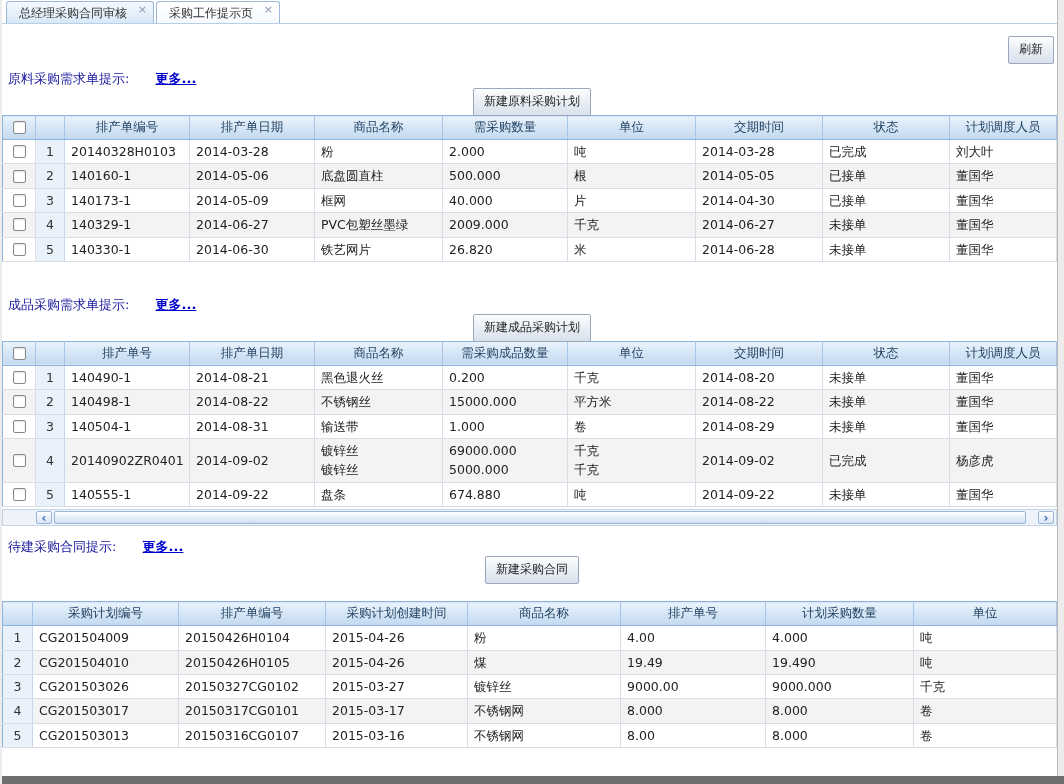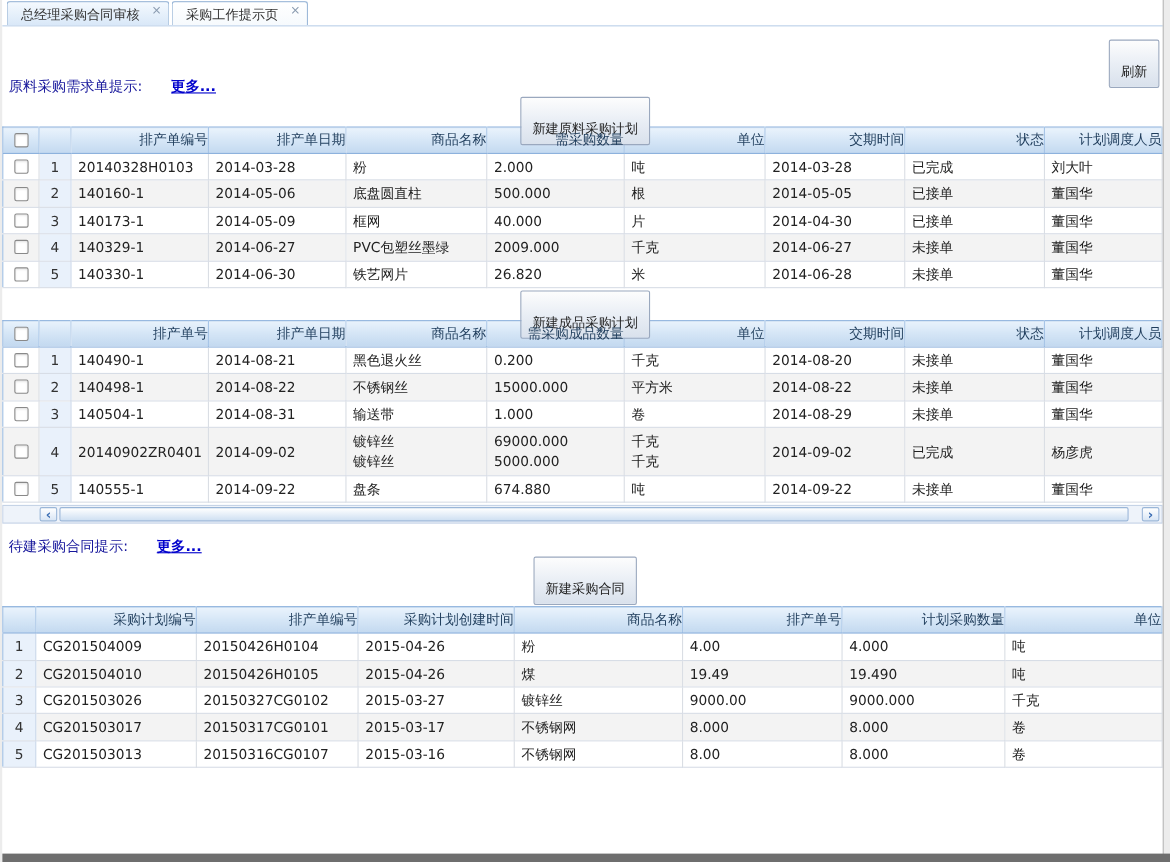--- a/index.html
+++ b/index.html
@@ -28,42 +28,42 @@
     border-radius:3px 3px 0 0; margin-right:2px; white-space:nowrap;
   }
   .tab.inactive { background:linear-gradient(#f4f9fe, #d9e8f8);text-align:center; }
   .tab.active   { background:linear-gradient(#ffffff, #f6fafd); }
   .tab .close {
     position:absolute; top:2px; right:6px; font-size:11px; color:#8a9bb0;
     line-height:11px; cursor:pointer;
   }
   
   .btn {
-    display:inline-block; padding:20px 10px 5px 10px; font-size:12px; color:#222;
+    display:inline-block; padding:4px 10px 5px 10px; font-size:12px; color:#222;
     background:linear-gradient(#fdfdfd, #e9eef5 50%, #d9e1ec);
     border:1px solid #9aa8be; border-radius:2px; cursor:pointer; white-space:nowrap;
   }
   .refresh-row { margin:12px 10px 0 0; text-align:right; height:24px; }
   .newbtn-row  { margin:2px 2px 0 0; text-align:center; height:25px; }
   
   .section-title-row { margin:10px 0 0 6px; font-size:13px; height:16px; }
   .section-title { font-weight:normal; color:#16169b; }
   .more-link {
     margin-left:22px; font-weight:bold; color:#0000cc;
     text-decoration:underline; cursor:pointer; font-size:13px;text-align:right;
   }
   .gap-lg { margin-top:34px; }
   
   table.grid {
     width:1055px; border-collapse:collapse; table-layout:fixed;
     border:1px solid #8db2dd; font-size:12.5px; color:#222;
     margin-top:2px; background:#fff;
   }
   table.grid th {
-    height:24px; font-weight:normal; color:#1f3d5c; text-align:right;
+    height:24px; font-weight:normal; color:#1f3d5c; text-align:center;
     background:linear-gradient(#eaf3fc, #d7e7f7 45%, #c3d9f0);
     border-right:1px solid #a7c5e7; border-bottom:1px solid #8db2dd;
     overflow:hidden; white-space:nowrap;
   }
   table.grid td {
     height:22px; padding:2px 6px; border-right:1px solid #dadee4;
     border-bottom:1px solid #d7dde6; overflow:hidden; white-space:pre-line;
     line-height:1.55;
   }
   table.grid tbody tr:nth-child(even) td { background:#f3f3f3; }
@@ -209,20 +209,24 @@
           <td>铁艺网片</td>
           <td>26.820</td>
           <td>米</td>
           <td>2014-06-28</td>
           <td>未接单</td>
           <td>董国华</td>
         </tr>
       </tbody>
   </table>
 
+  <div class="section-title-row gap-lg">
+    <span class="section-title">成品采购需求单提示:</span>
+    <span class="more-link">更多...</span>
+  </div>
   <div class="newbtn-row">
     <span class="btn">新建成品采购计划</span>
   </div>
   <table class="grid">
     <colgroup>
       <col style="width:33px">
         <col style="width:29px">
         <col style="width:125px">
         <col style="width:125px">
       <col style="width:128px">

